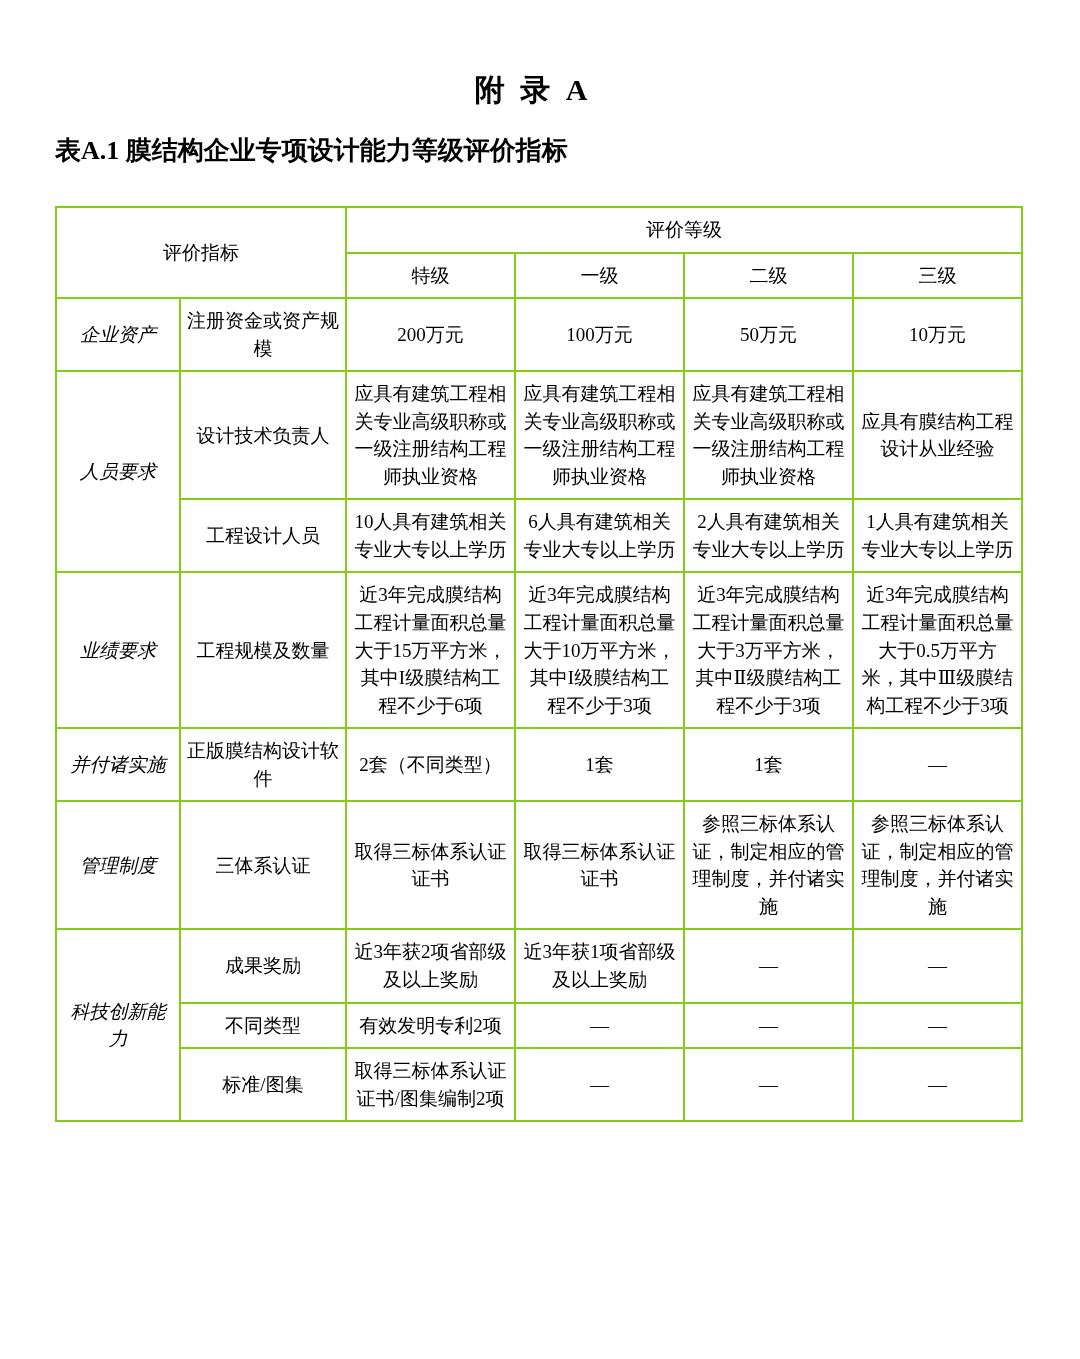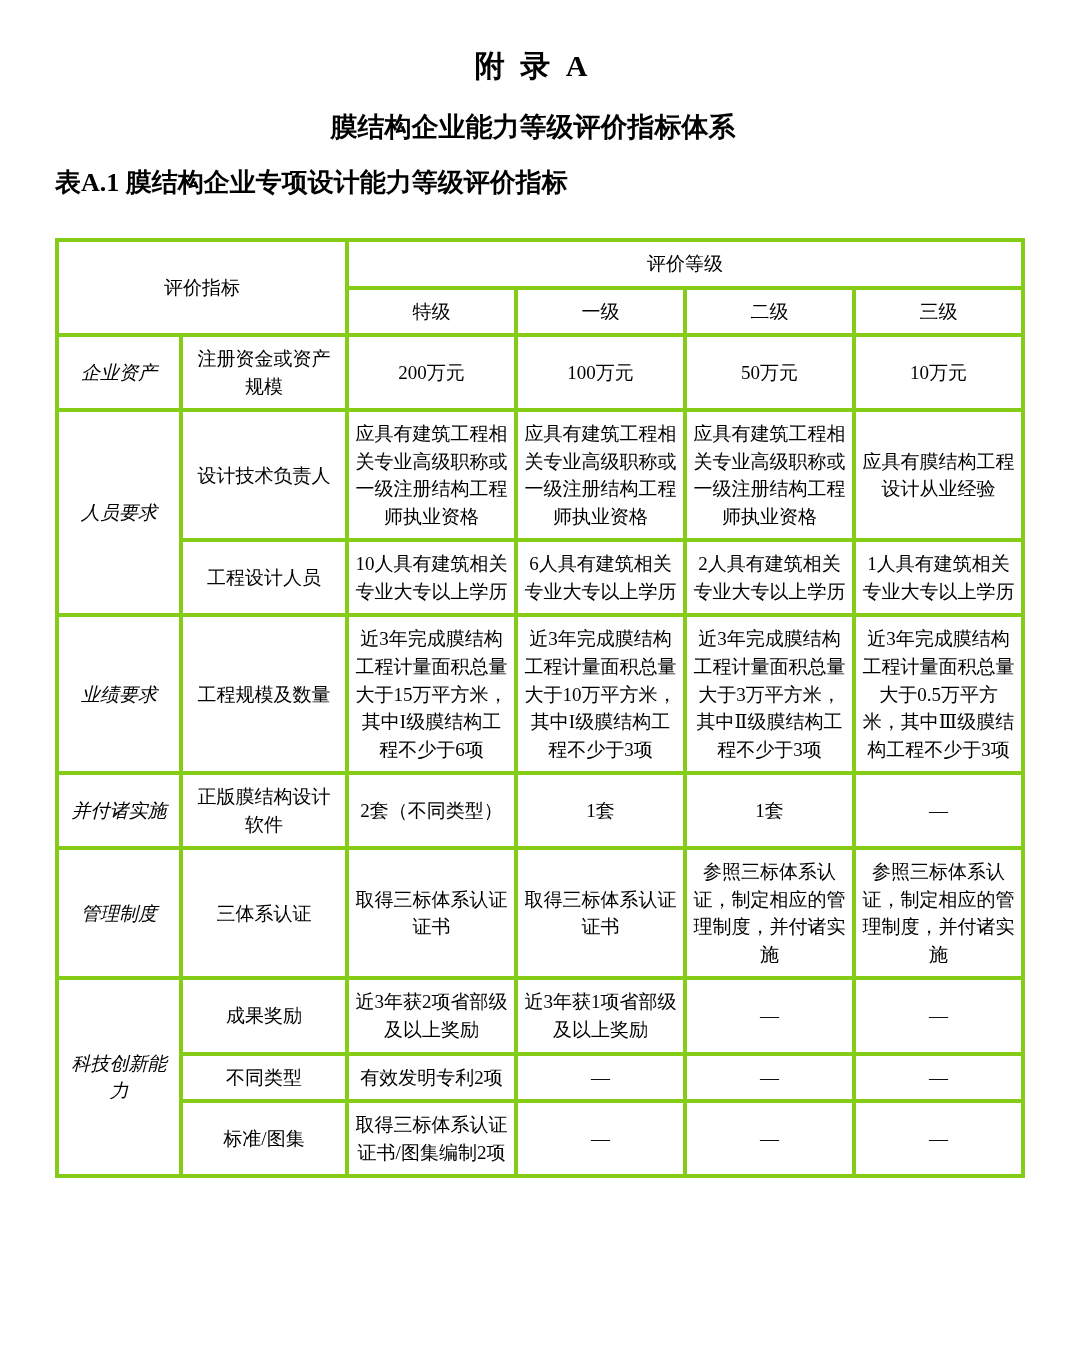--- a/index.html
+++ b/index.html
@@ -9,21 +9,21 @@
   }
   body {
     width: 1080px;
     min-height: 1359px;
     font-family: "Liberation Serif", "DejaVu Serif", serif;
     color: #000000;
   }
   .page {
     width: 1066px;
     box-sizing: border-box;
-    padding: 28px 55px 20px 55px;
+    padding: 52px 55px 20px 55px;
   }
   .doc-title {
     text-align: center;
     font-size: 30px;
     font-weight: bold;
     letter-spacing: 4px;
     margin: 18px 0 22px 0;
   }
   .doc-subtitle {
     text-align: center;
@@ -37,21 +37,21 @@
     font-weight: bold;
     margin: 0 0 38px 0;
   }
   table.eval {
     border-collapse: collapse;
     width: 968px;
     margin: 0 auto;
     table-layout: fixed;
   }
   table.eval td, table.eval th {
-    border: 4px solid #84cc16;
+    border: 2px solid #84cc16;
     text-align: center;
     vertical-align: middle;
     font-size: 19px;
     line-height: 1.45;
     padding: 8px 6px;
     font-weight: normal;
     word-break: break-all;
   }
   .c-cat { width: 124px; }
   .c-ind { width: 166px; }
@@ -75,21 +75,20 @@
   .dash {
     font-size: 19px;
   }
 </style>
 </head>
 <body>
 
 <div class="page">
 
   <div class="doc-title">附 录 A</div>
-  <div class="doc-subtitle">膜结构企业能力等级评价指标体系</div>
   <div class="doc-table-caption">表A.1 膜结构企业专项设计能力等级评价指标</div>
 
   <table class="eval">
     <colgroup>
       <col class="c-cat">
       <col class="c-ind">
       <col class="c-lvl">
       <col class="c-lvl">
       <col class="c-lvl">
       <col class="c-lvl">

